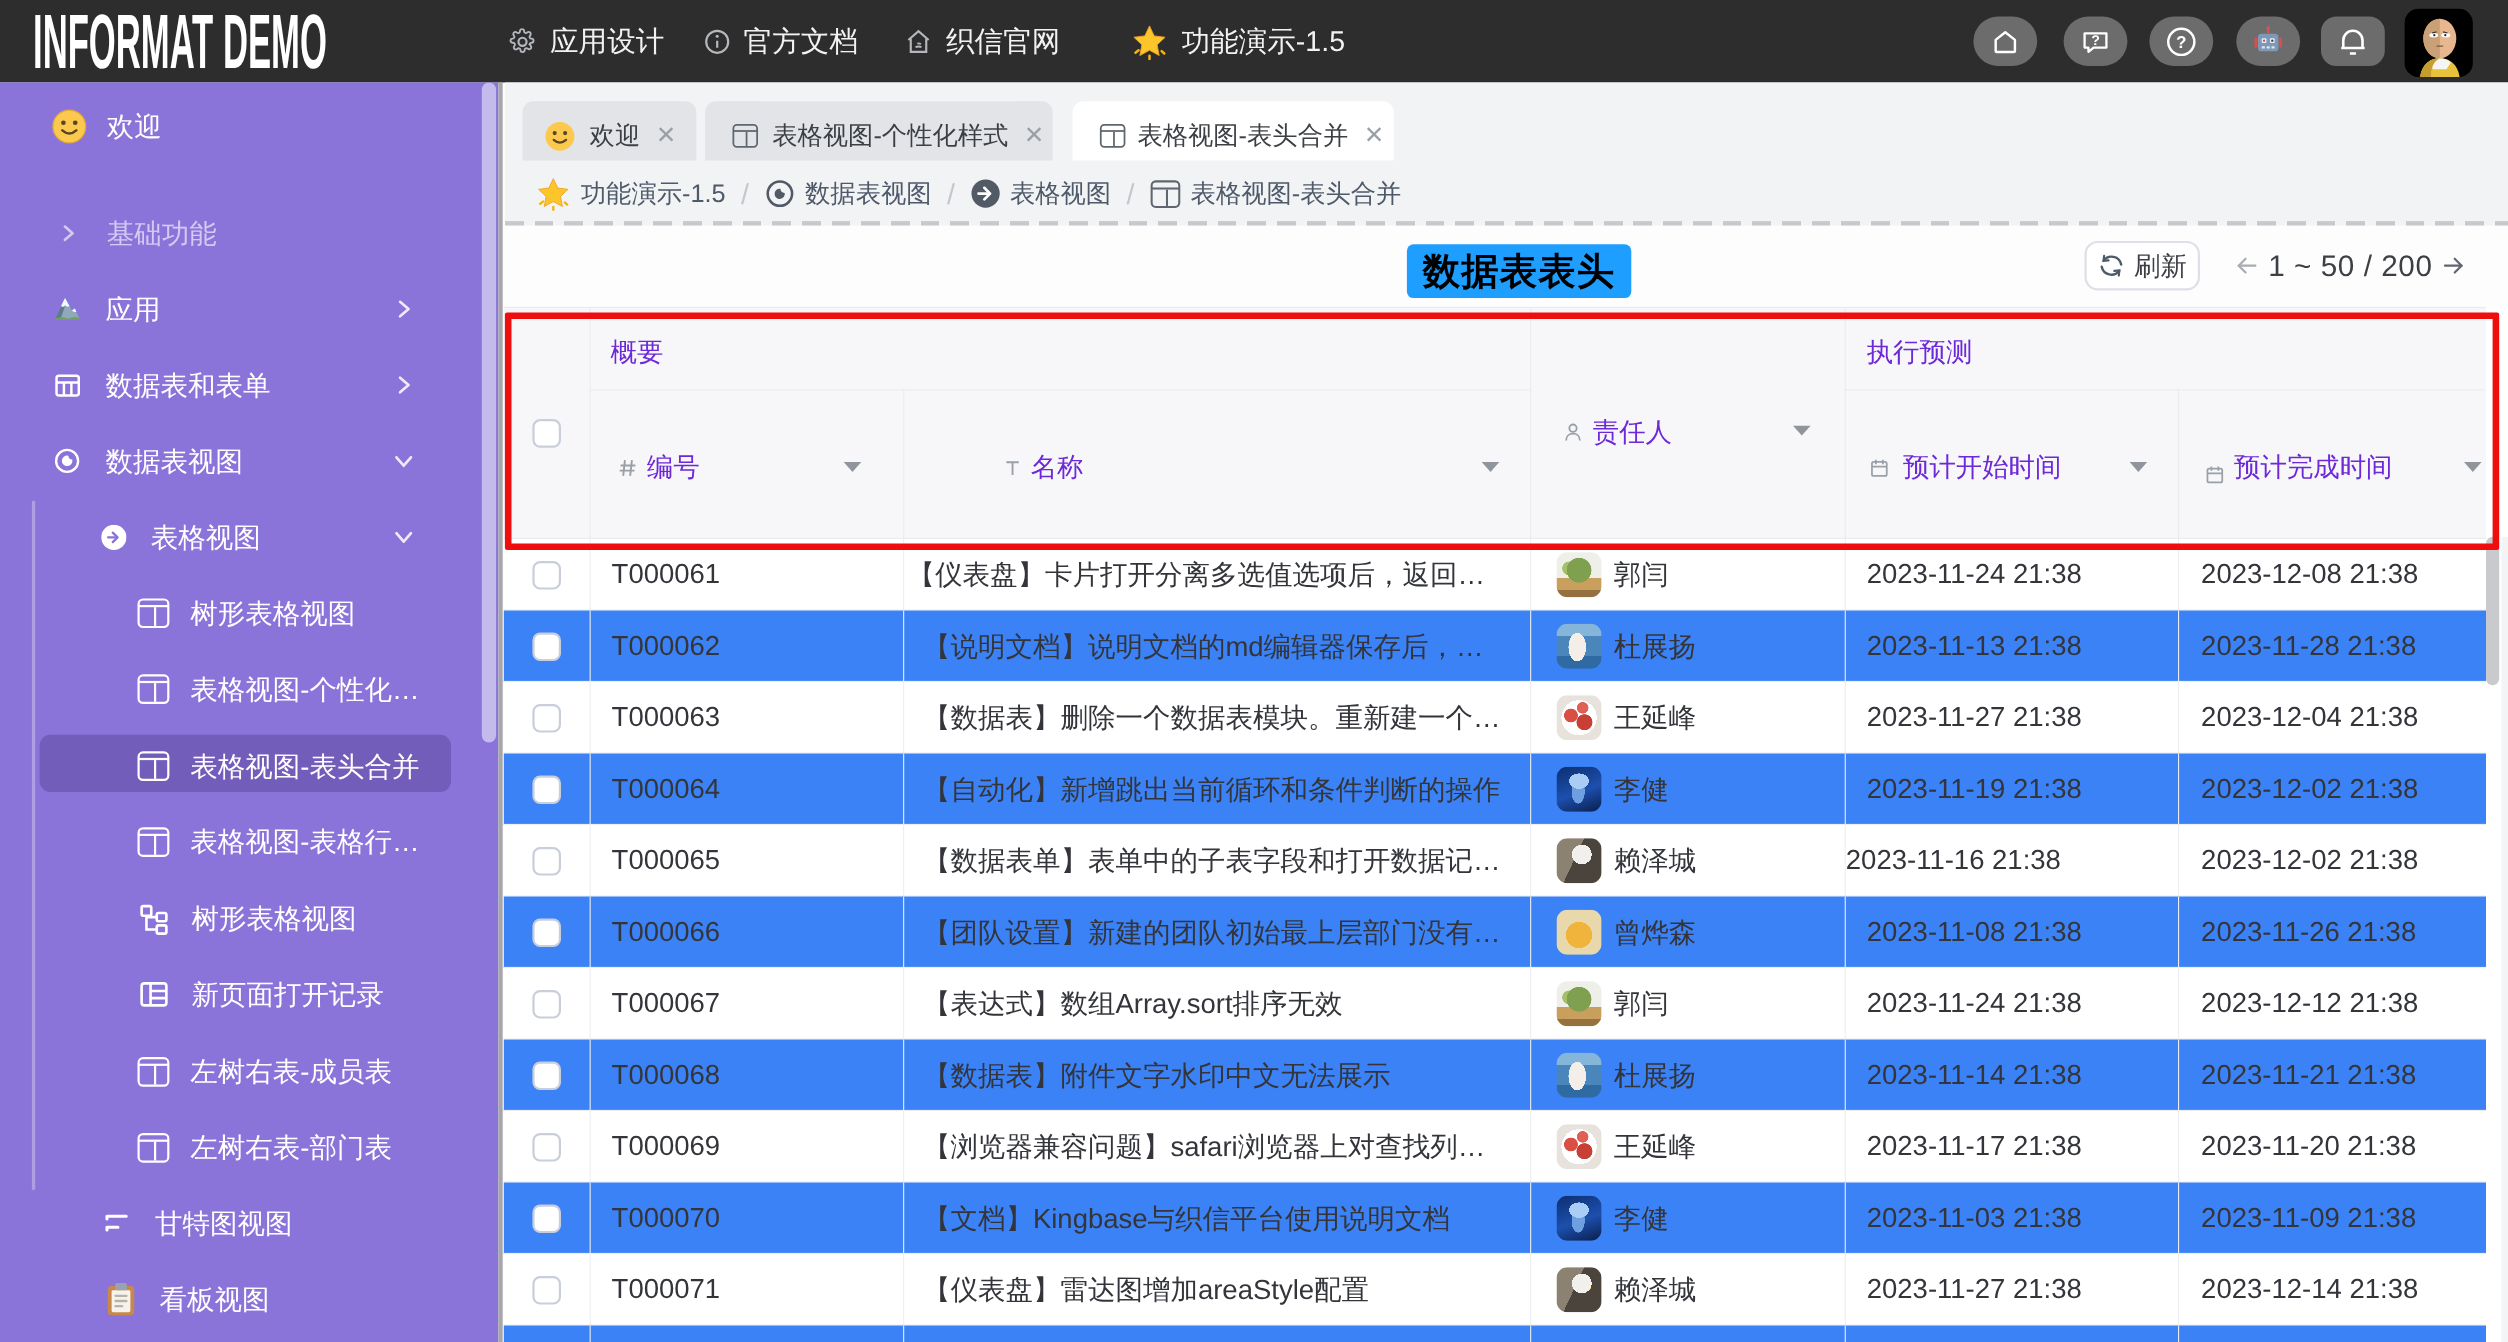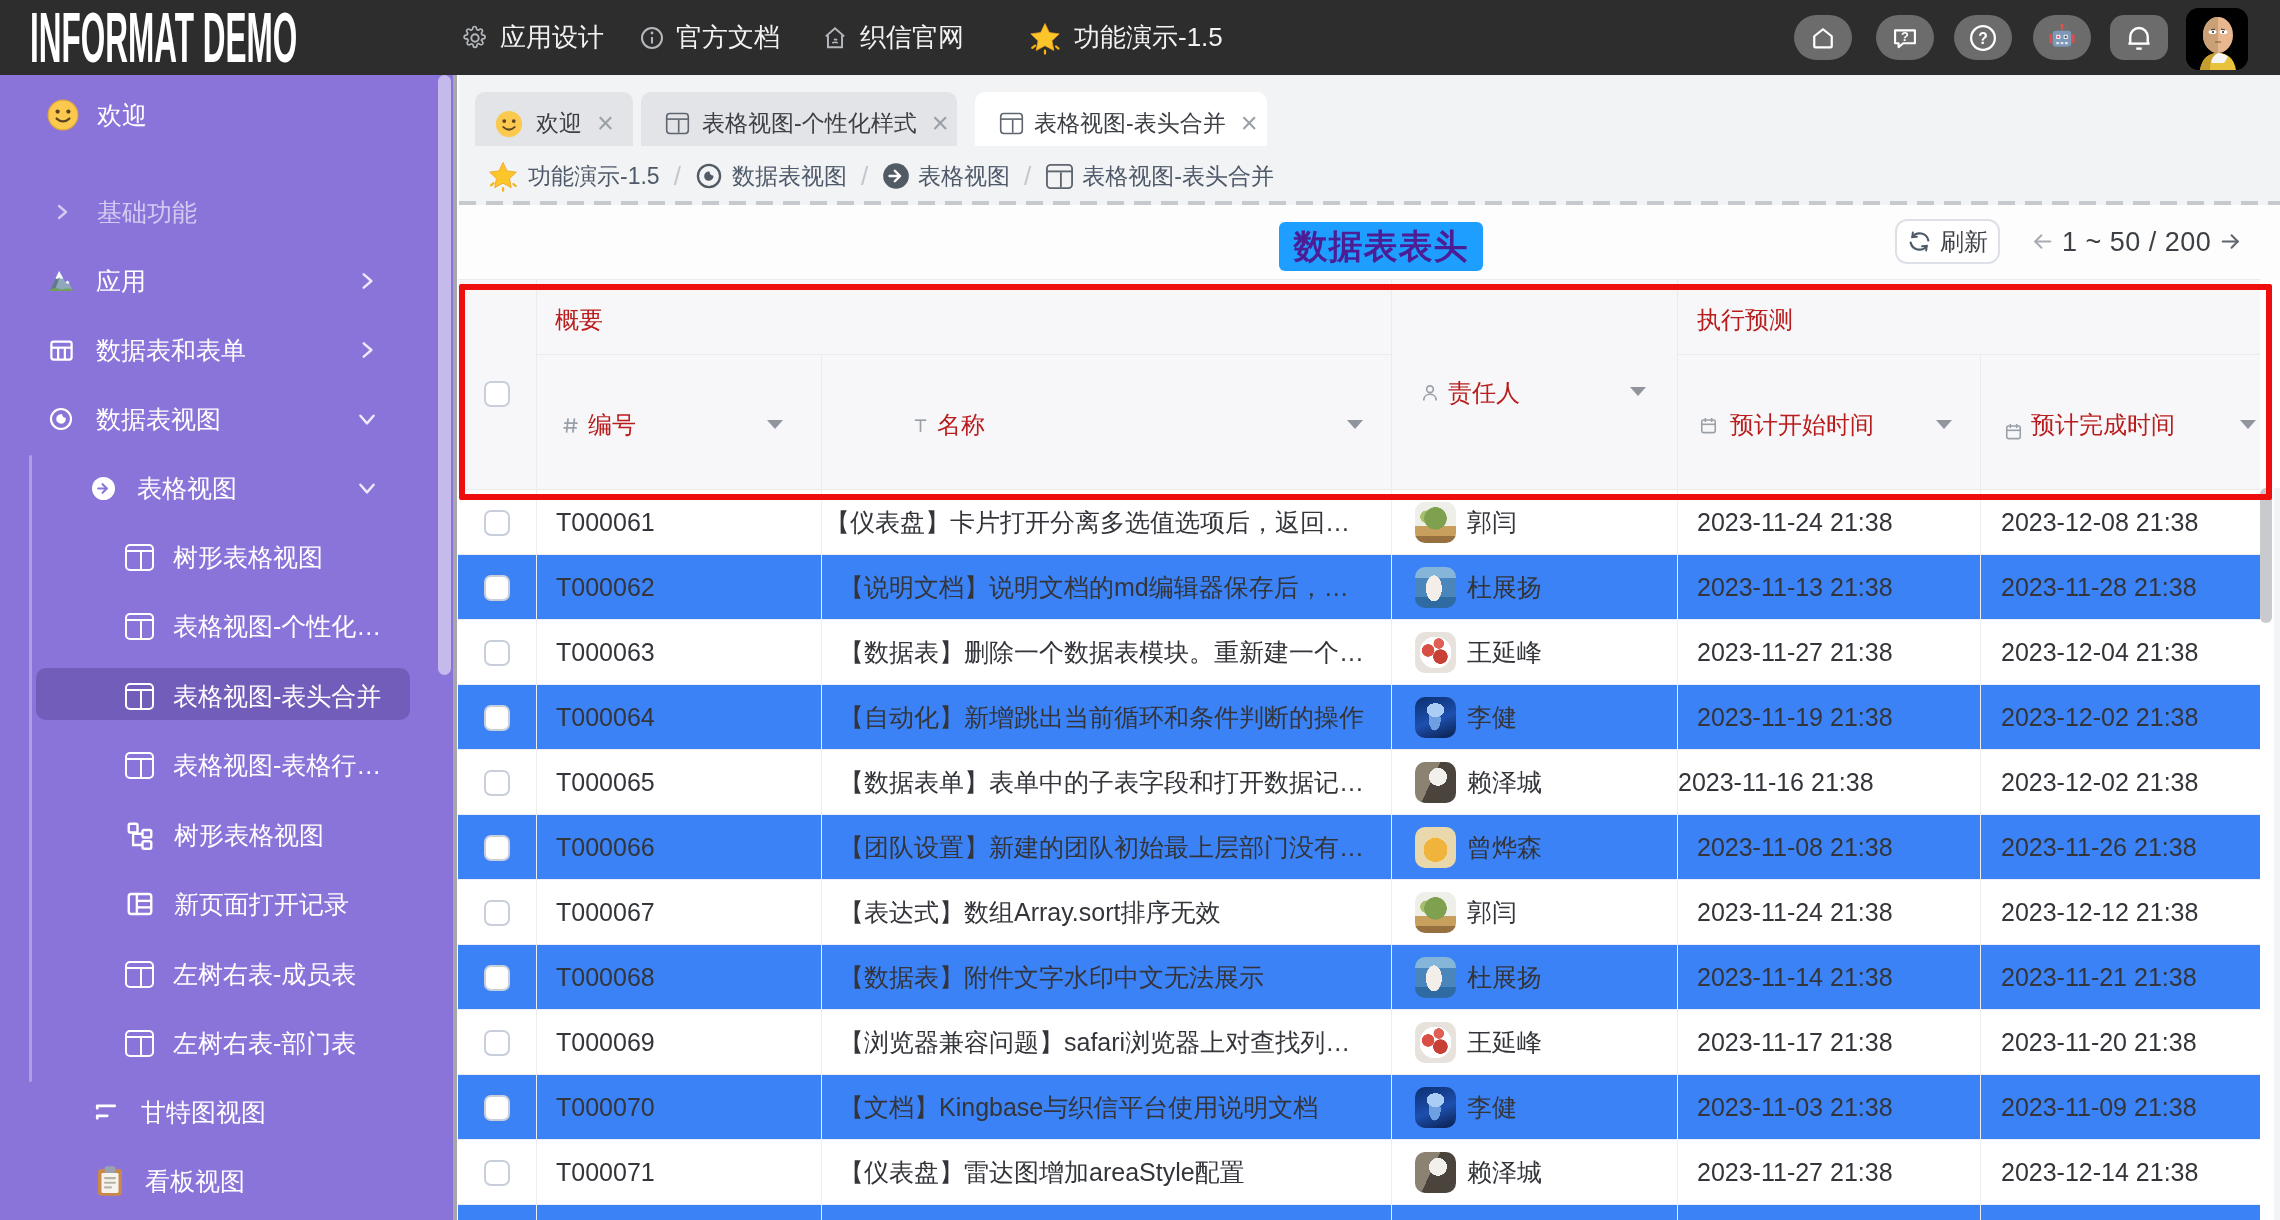--- a/index.html
+++ b/index.html
@@ -26,28 +26,28 @@
 #guide{position:absolute;left:29px;top:380px;width:3px;height:627px;background:rgba(255,255,255,.30);border-radius:2px}
 
 #topstrip{position:absolute;left:459px;top:75px;width:1821px;height:130px;background:#f2f3f5}
 #dash{position:absolute;left:459px;top:201px;width:1821px;height:4px;background:repeating-linear-gradient(90deg,#c6c9ce 0 17px,transparent 17px 27px)}
 .tab{position:absolute;top:92px;height:54px;background:#e2e4e8;border-radius:10px 10px 0 0;display:flex;align-items:center;padding-top:9px;font-size:23px;color:#3c3f44;white-space:nowrap}
 .tab.active{background:#fff}
 .tabx{color:#9aa0a6;font-size:29px;margin-left:15px;line-height:1}
 #crumb{position:absolute;left:459px;top:150px;height:52px;display:flex;align-items:center;font-size:23px;color:#4e5969}
 #crumb .sep{color:#c3c7ce;margin:0 14px;font-size:26px}
 
-#bluelabel{position:absolute;left:1279px;top:222px;width:204px;height:49px;background:#1e9fff;border-radius:6px;color:#4c1d95;font-weight:600;font-size:34px;display:flex;align-items:center;justify-content:center;letter-spacing:1px}
+#bluelabel{position:absolute;left:1279px;top:222px;width:204px;height:49px;background:#1e9fff;border-radius:6px;color:#000000;font-weight:600;font-size:34px;display:flex;align-items:center;justify-content:center;letter-spacing:1px}
 #refresh{position:absolute;left:1895px;top:219px;width:105px;height:45px;border:2px solid #dde0e6;border-radius:12px;background:#fff;display:flex;align-items:center;justify-content:center;gap:8px;font-size:24px;color:#3c3f44}
 #pager{position:absolute;left:0;top:0;font-size:27px;color:#3c3f44;white-space:nowrap}
 
 #table{position:absolute;left:458px;top:279px;width:1822px}
 .hl{position:absolute;background:#e9ebef}
 #thead{position:absolute;left:0;top:0;width:1802px;height:211px;background:#f7f7f9;border-top:1px solid #e9ebef;border-bottom:1px solid #e9ebef}
-.hcell{position:absolute;color:#b91c1c;font-size:24px}
+.hcell{position:absolute;color:#6d28d9;font-size:24px}
 .vline{position:absolute;top:0;width:1px;background:#e9ebef}
 .tri{width:0;height:0;border-left:8px solid transparent;border-right:8px solid transparent;border-top:9px solid #90959d;position:absolute}
 
 .row{position:absolute;left:0;width:1802px;height:65px;background:#fff}
 .row.z{background:#3b82f6}
 .row .c.num{font-size:25px}
 .row .c{position:absolute;top:0;height:65px;display:flex;align-items:center;font-size:25px;color:#33353a;border-left:1px solid #edeef2;overflow:hidden;white-space:nowrap}
 .row{border-bottom:1px solid #edeef2}
 .cb{width:26px;height:26px;border:2px solid #c9cedb;border-radius:7px;background:#fff}
 .gicon{width:29px;height:27px;border:2px solid #fff;border-radius:5px;position:relative;display:inline-block}

